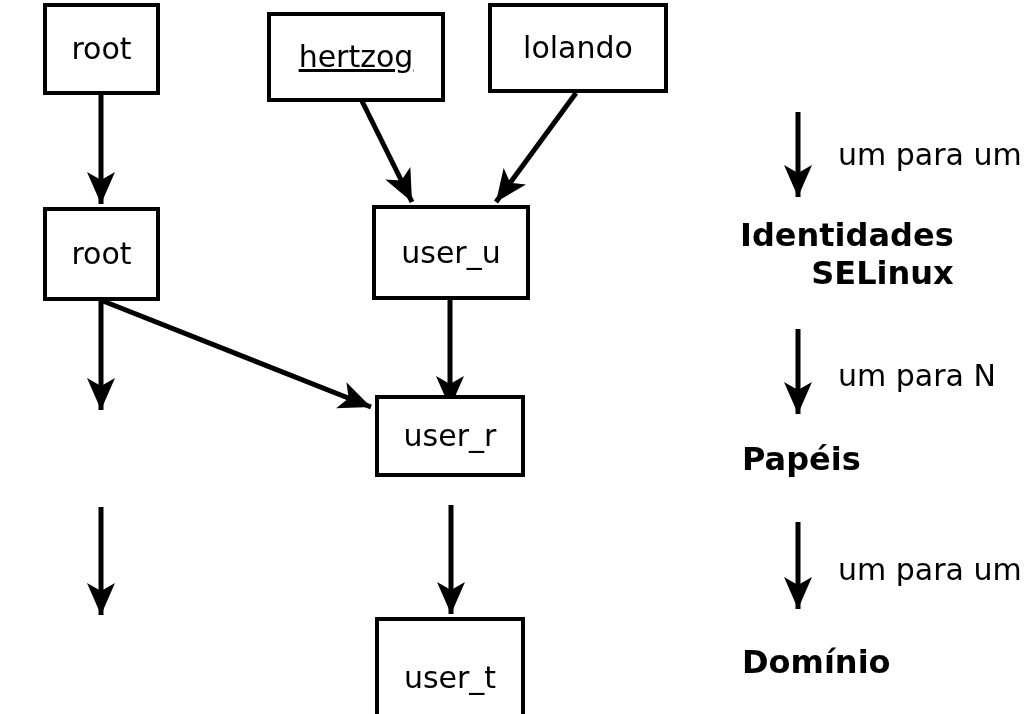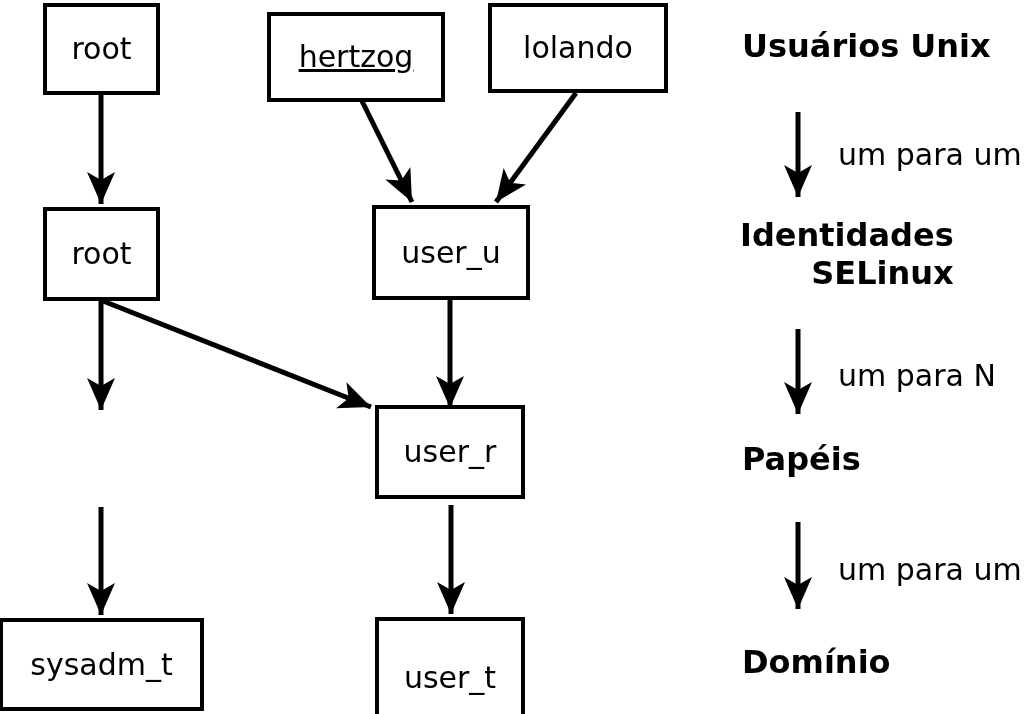--- a/index.html
+++ b/index.html
@@ -50,21 +50,21 @@
     white-space: nowrap;
   }
 
   
   #node-unix-root      { left: 43px;  top: 3px;   width: 117px; height: 92px; }
   #node-unix-hertzog   { left: 267px; top: 12px;   width: 178px; height: 90px; text-decoration: underline; }
   #node-unix-lolando   { left: 488px; top: 3px;   width: 180px; height: 90px; }
   #node-selinux-root   { left: 43px;  top: 207px; width: 117px; height: 94px; }
   #node-selinux-user-u { left: 372px; top: 205px; width: 158px; height: 95px; }
   #node-role-sysadm-r  { left: -1px;  top: 413px; width: 205px; height: 94px; }
-  #node-role-user-r    { left: 375px; top: 405px; width: 150px; height: 94px; }
+  #node-role-user-r    { left: 375px; top: 395px; width: 150px; height: 82px; }
   #node-domain-sysadm-t{ left: -1px;  top: 618px; width: 205px; height: 93px; }
   #node-domain-user-t  { left: 375px; top: 617px; width: 150px; height: 122px; }
 
   
   #legend-unix-users   { left: 742px; top: 27px;  }
   #legend-rel-1        { left: 838px; top: 137px; }
   #legend-identities   { left: 740px; top: 216px; text-align: right; }
   #legend-roles        { left: 742px; top: 440px; }
   #legend-rel-2        { left: 838px; top: 358px; }
   #legend-rel-3        { left: 838px; top: 552px; }
@@ -107,28 +107,24 @@
   </div>
   <div class="node" id="node-selinux-root">
     <span>root</span>
   </div>
   <div class="node" id="node-selinux-user-u">
     <span>user_u</span>
   </div>
   <div class="node" id="node-role-user-r">
     <span>user_r</span>
   </div>
-  <div class="node" id="node-domain-sysadm-t">
-    <span>sysadm_t</span>
-  </div>
   <div class="node" id="node-domain-user-t">
     <span>user_t</span>
   </div>
 
-  <div class="legend-title" id="legend-unix-users">Usuários Unix</div>
 
   <div class="legend-rel" id="legend-rel-1">um para um</div>
 
   <div class="legend-title" id="legend-identities">
     <div>Identidades</div>
     <div>SELinux</div>
   </div>
 
   <div class="legend-rel" id="legend-rel-2">um para N</div>
 

